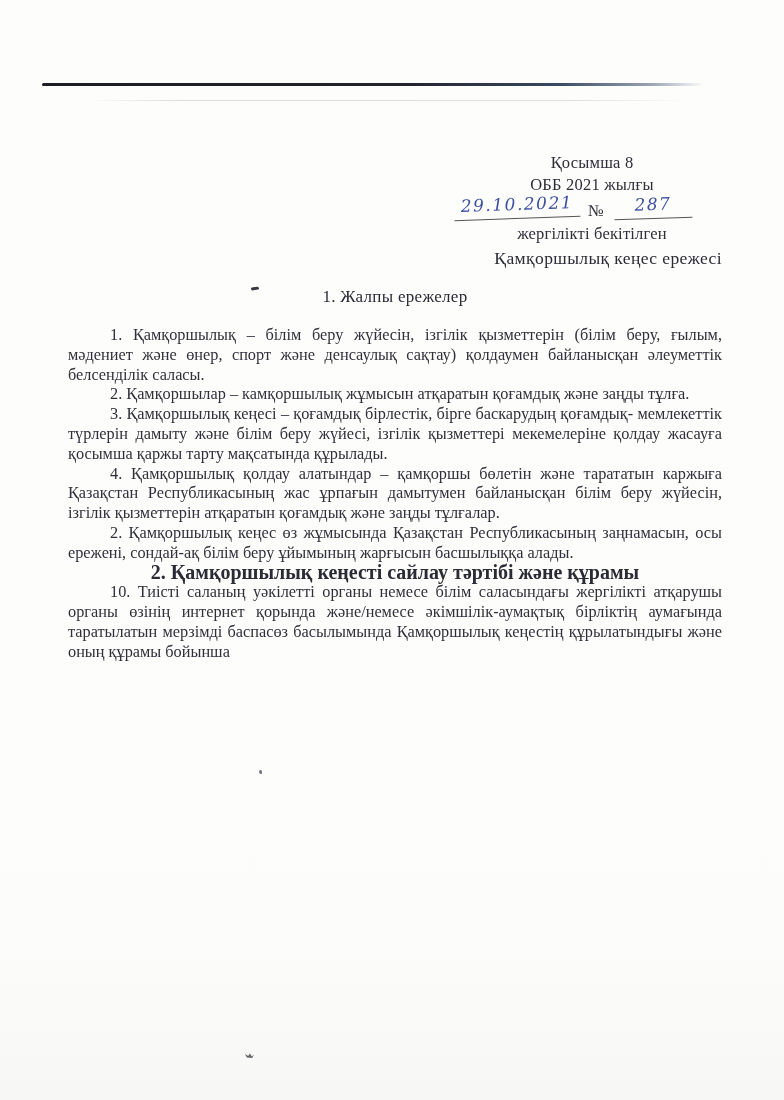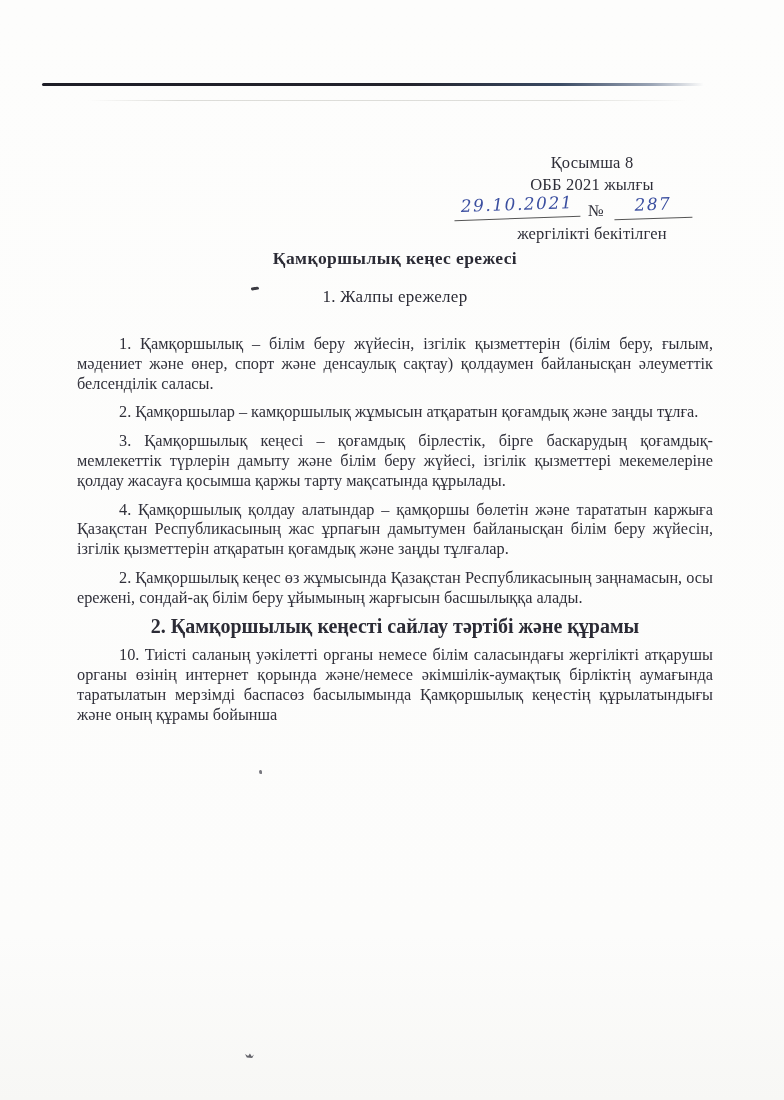--- a/index.html
+++ b/index.html
@@ -55,42 +55,42 @@
     position:absolute;left:136px;top:3px;color:#2e2e38;font-style:normal;
   }
   .hw-number{
     position:absolute;left:162px;top:-4px;width:78px;
     border-bottom:1.5px solid #555;
     padding-bottom:3px;
   }
   
   .doc-title{
     position:absolute;top:248px;left:68px;width:654px;
-    text-align:center;font-weight:bold;font-size:17.5px;
+    text-align:right;font-weight:normal;font-size:17.5px;
     color:#2b2b35;letter-spacing:.4px;
   }
   .ink-dash{
     position:absolute;left:251px;top:287px;width:8px;height:3px;
     background:#3a3a42;border-radius:2px 3px 2px 2px;
     transform:rotate(-8deg);
   }
   .section-heading{
     text-align:center;font-weight:normal;font-size:17px;
     color:#2b2b35;letter-spacing:.3px;
   }
   .heading-1{position:absolute;top:287px;left:68px;width:654px;}
   
   .body-text{
     position:absolute;top:325px;left:68px;width:654px;
     font-size:16.3px;line-height:19.8px;
     text-align:justify;
     color:#30303a;
   }
   .body-text p{
-    margin:9px;text-indent:42px;
+    margin:0;text-indent:42px;
   }
   .heading-2{
     margin:27px 0 20px 0;
     text-indent:0 !important;
     text-align:center;font-weight:bold;font-size:20px;color:#2b2b35;
   }
   .ink-speck{
     position:absolute;left:245px;top:1053px;width:9px;height:5px;
     background:#4a4a52;
     clip-path:polygon(0 20%,35% 60%,55% 10%,75% 70%,100% 30%,80% 100%,20% 90%);

